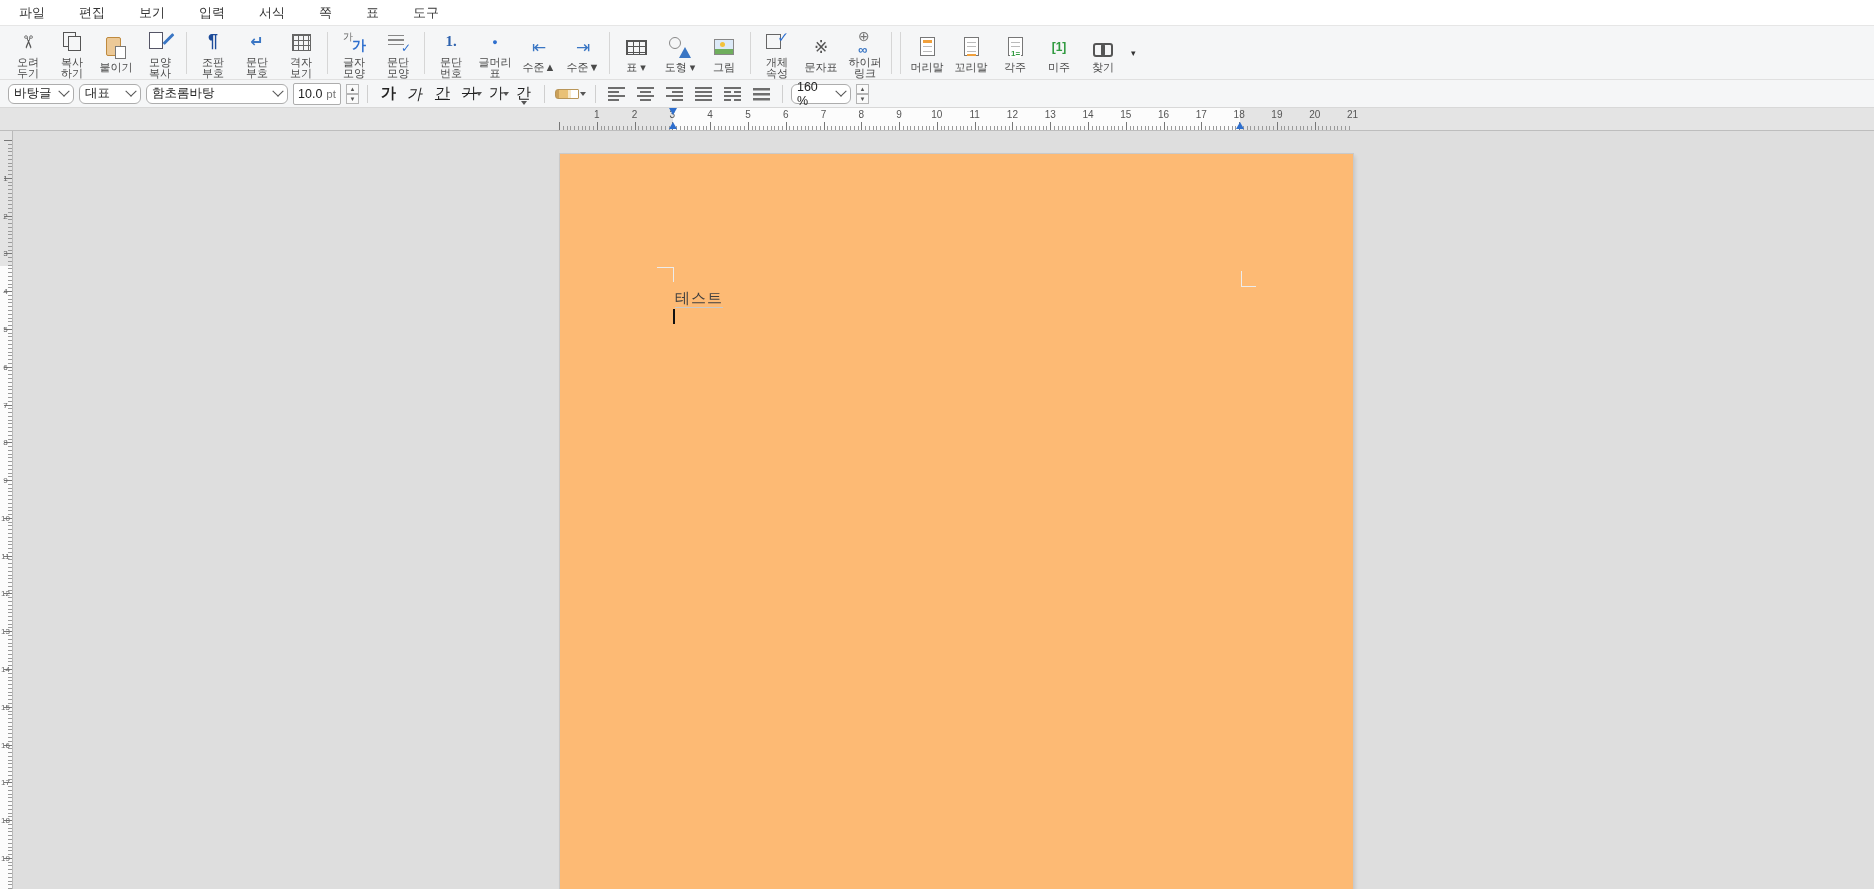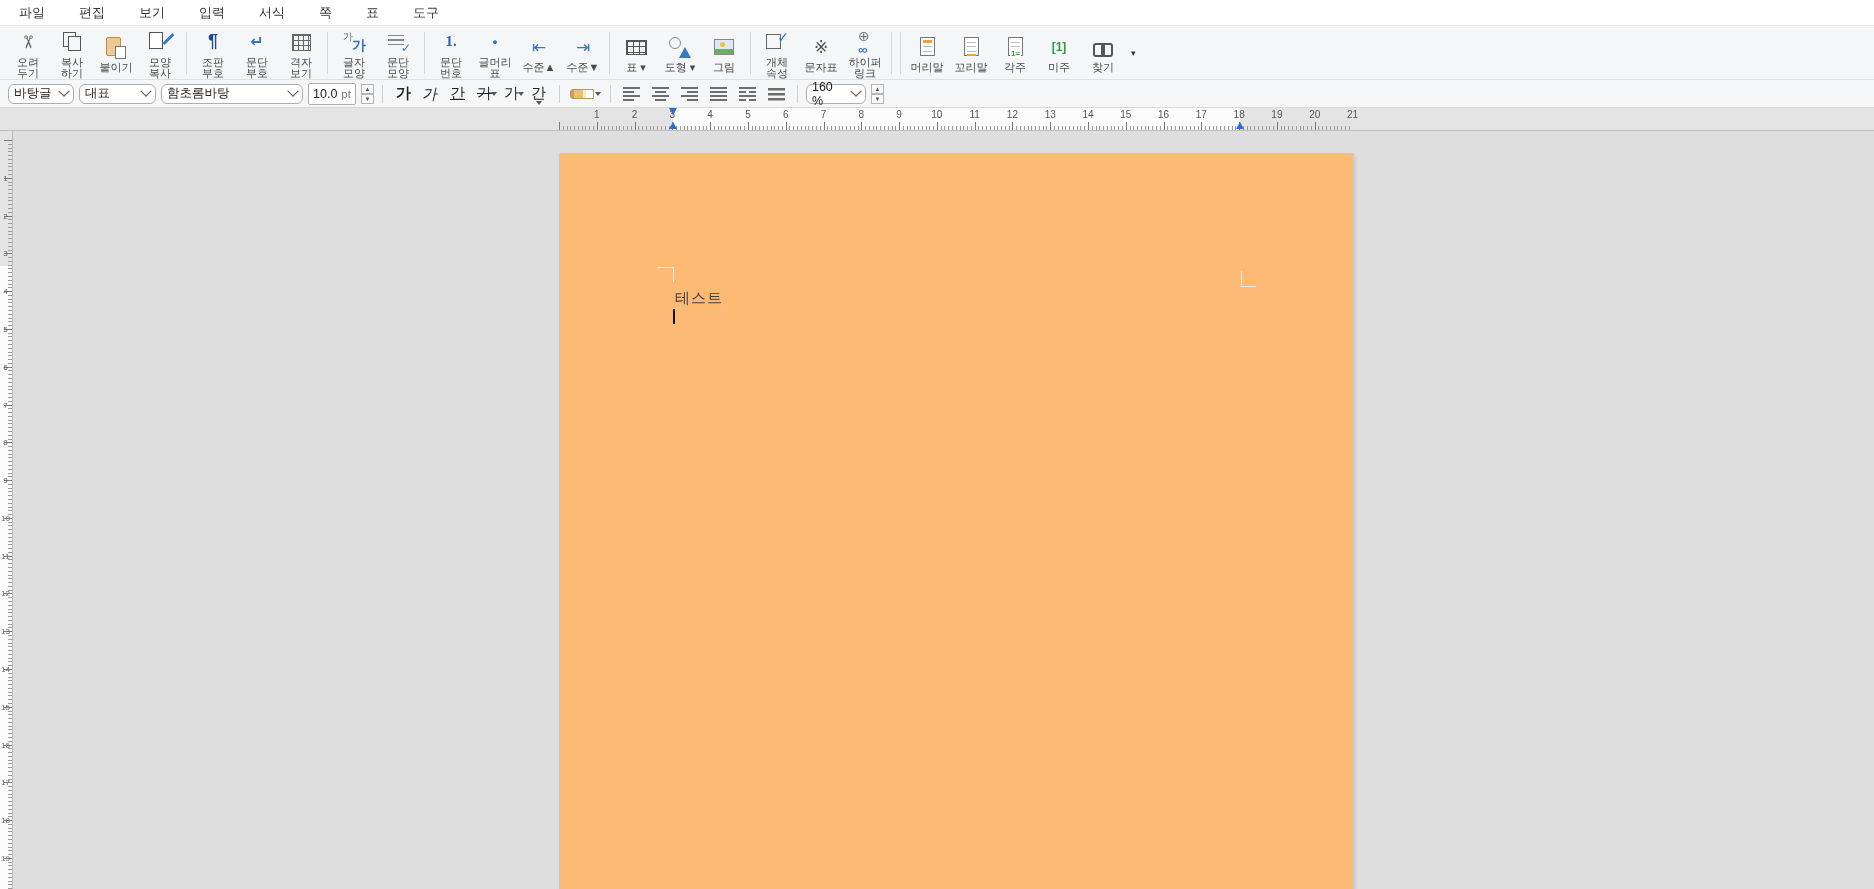--- a/index.html
+++ b/index.html
@@ -279,21 +279,21 @@
         <div class="tb-label">찾기</div>
       </div>
       <span class="tb-more">▾</span>
     </div>
 
   <div class="formatbar">
     <div class="combo" style="width:66px">
       <span>바탕글</span>
       <span class="chev"></span>
     </div>
-    <div class="combo" style="width:77px">
+    <div class="combo" style="width:62px">
       <span>대표</span>
       <span class="chev"></span>
     </div>
     <div class="combo" style="width:142px">
       <span>함초롬바탕</span>
       <span class="chev"></span>
     </div>
     <div class="sizewrap">
       <span class="sizeval">10.0</span>
       <span class="sizeunit">pt</span>

